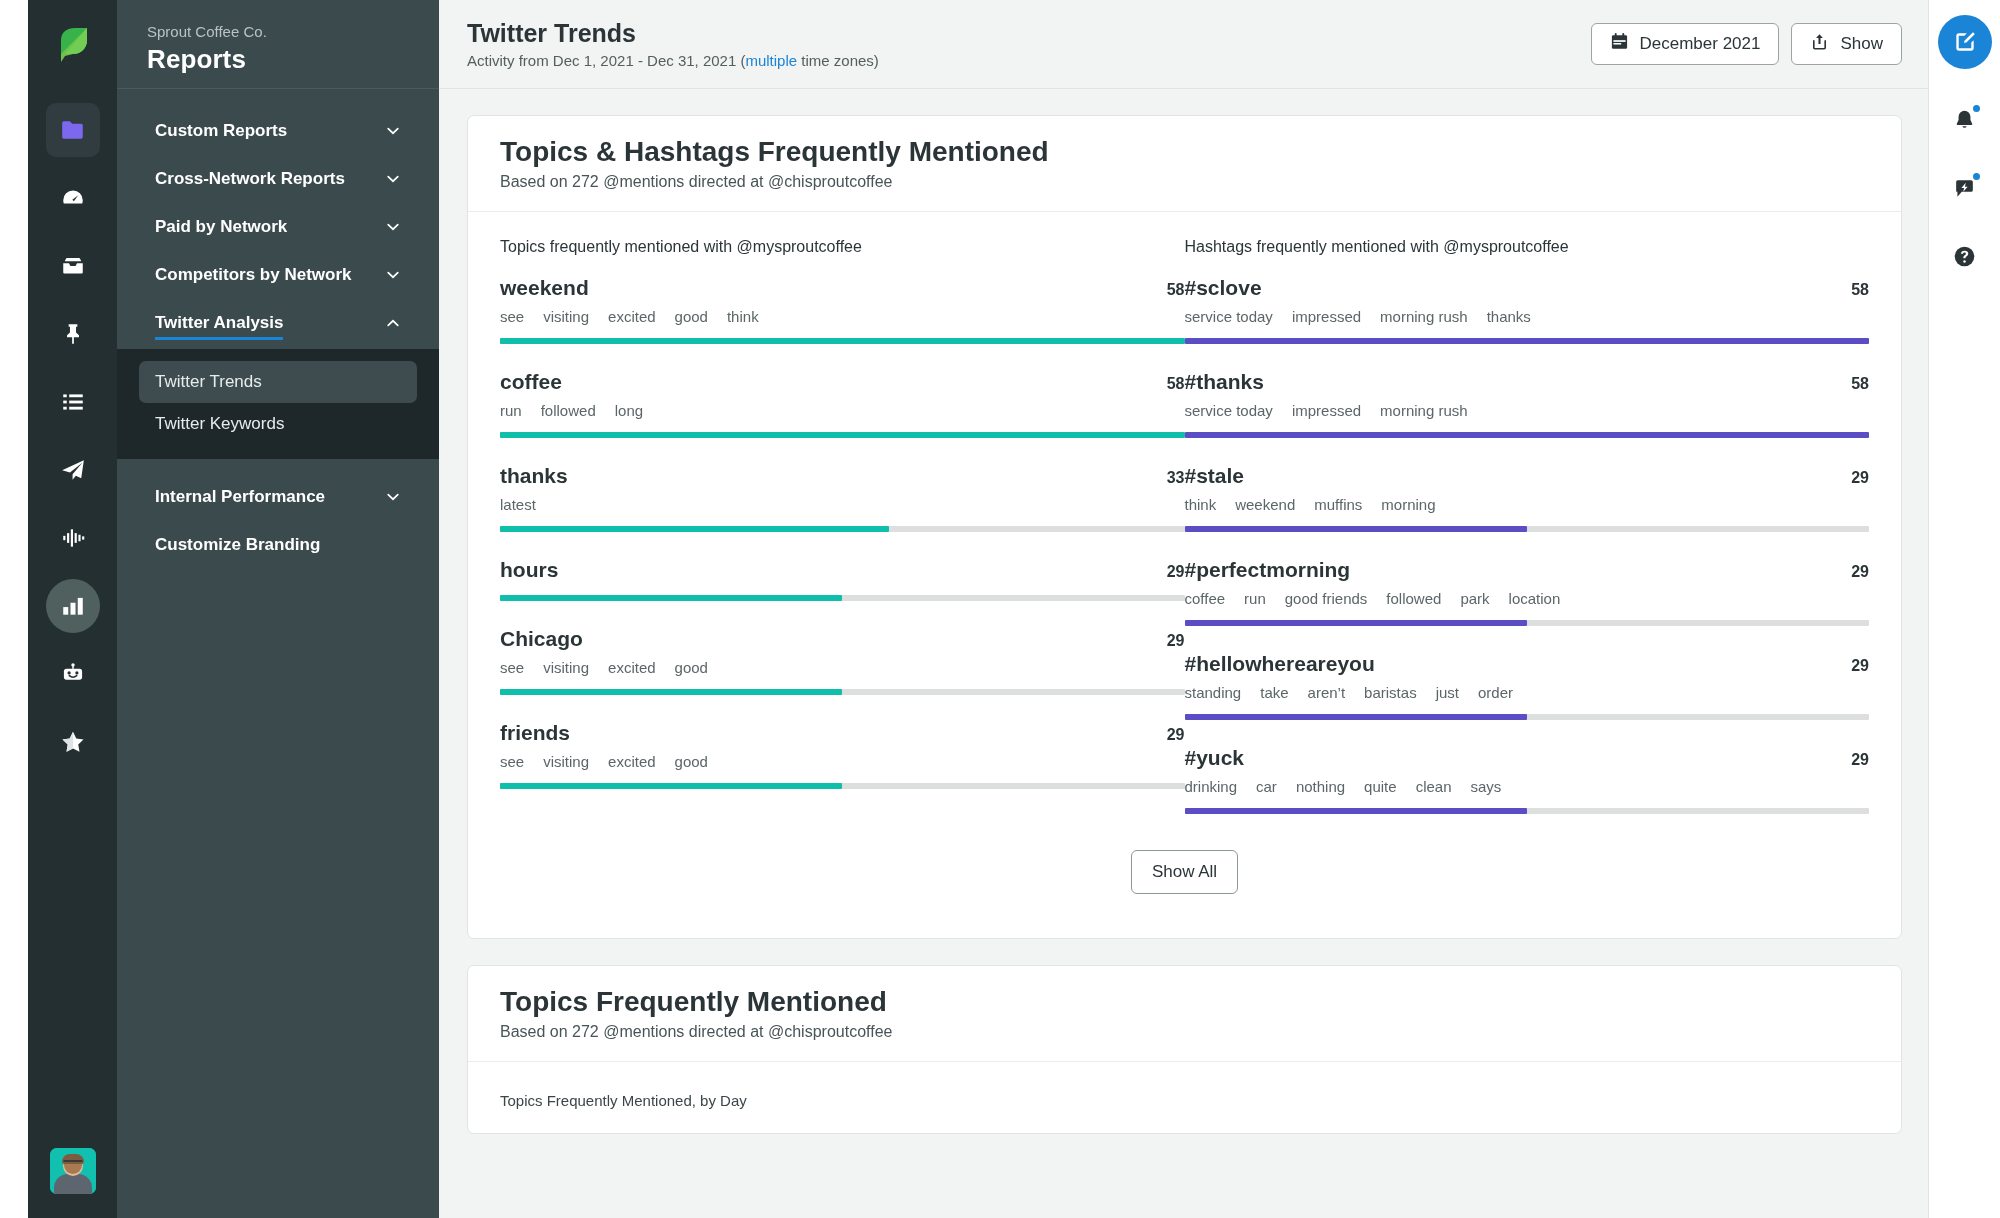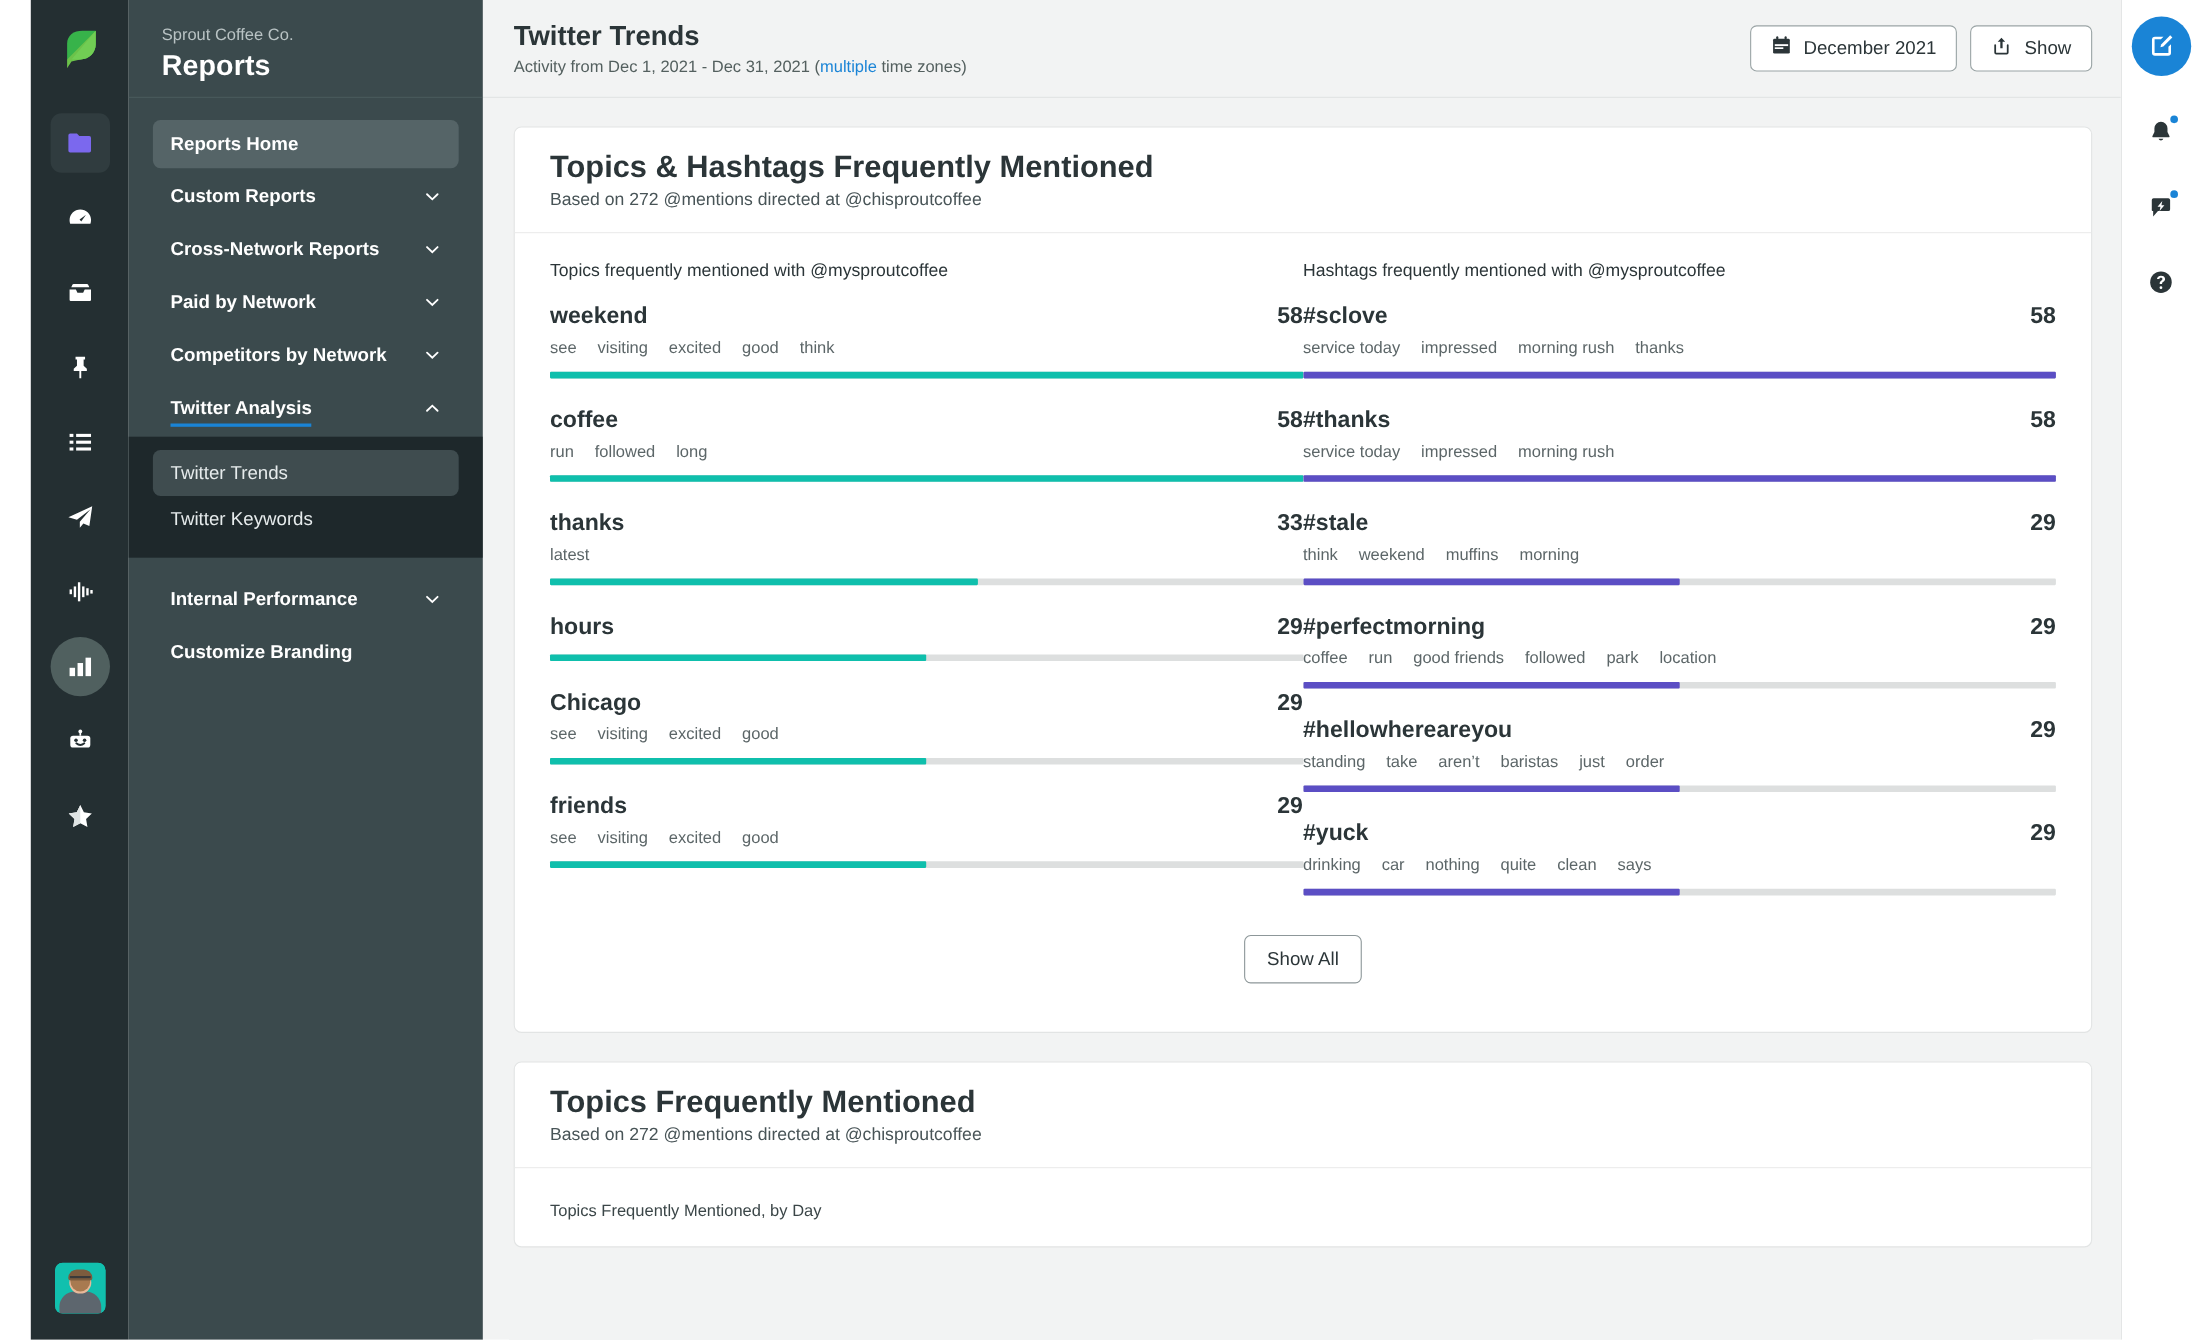--- a/index.html
+++ b/index.html
@@ -100,21 +100,21 @@
   .card-sub { font-size: 16px; color: #485457; margin-top: 5px; }
   .card-body { padding: 26px 32px 10px 32px; }
 
   .cols { display: flex; }
   .col { flex: 1 1 0; min-width: 0; }
   .col-head { font-size: 16px; color: #2b3538; margin-bottom: 20px; }
 
   .row { padding-bottom: 26px; }
   .row-top { display: flex; align-items: baseline; justify-content: space-between; }
   .row-term { font-size: 21px; font-weight: bold; color: #2b3538; }
-  .row-count { font-size: 21px; font-weight: bold; color: #2b3538; }
+  .row-count { font-size: 16px; font-weight: bold; color: #2b3538; }
   .row-words { margin-top: 8px; display: flex; flex-wrap: wrap; gap: 0 19px; }
   .row-words span { font-size: 15px; color: #5c6668; }
   .bar-track { margin-top: 13px; height: 6px; background: #dddfdf; border-radius: 1px; width: 100%; }
   .bar-fill { height: 6px; border-radius: 1px; }
 
   .show-all-wrap { display: flex; justify-content: center; padding: 10px 0 34px 0; }
   .show-all {
     height: 44px; padding: 0 20px; background: #fff;
     border: 1px solid #8d9799; border-radius: 6px;
     font-size: 17px; color: #2b3538; cursor: pointer;
@@ -240,23 +240,20 @@
     </div>
   </div>
 
   <div class="nav-sidebar">
     <div class="nav-head">
       <div class="nav-org">Sprout Coffee Co.</div>
       <div class="nav-title">Reports</div>
     </div>
 
     <div class="nav-list">
-      <div class="nav-item selected">
-        <span class="lbl">Reports Home</span>
-      </div>
       <div class="nav-item">
         <span class="lbl">Custom Reports</span>
         <span class="chev">
           <svg width="16" height="16" viewBox="0 0 16 16">
               <path d="M3.2 5.6L8 10.2l4.8-4.6" stroke="#fff" stroke-width="1.7" fill="none" stroke-linecap="round"></path>
             </svg>
         </span>
       </div>
       <div class="nav-item">
         <span class="lbl">Cross-Network Reports</span>

